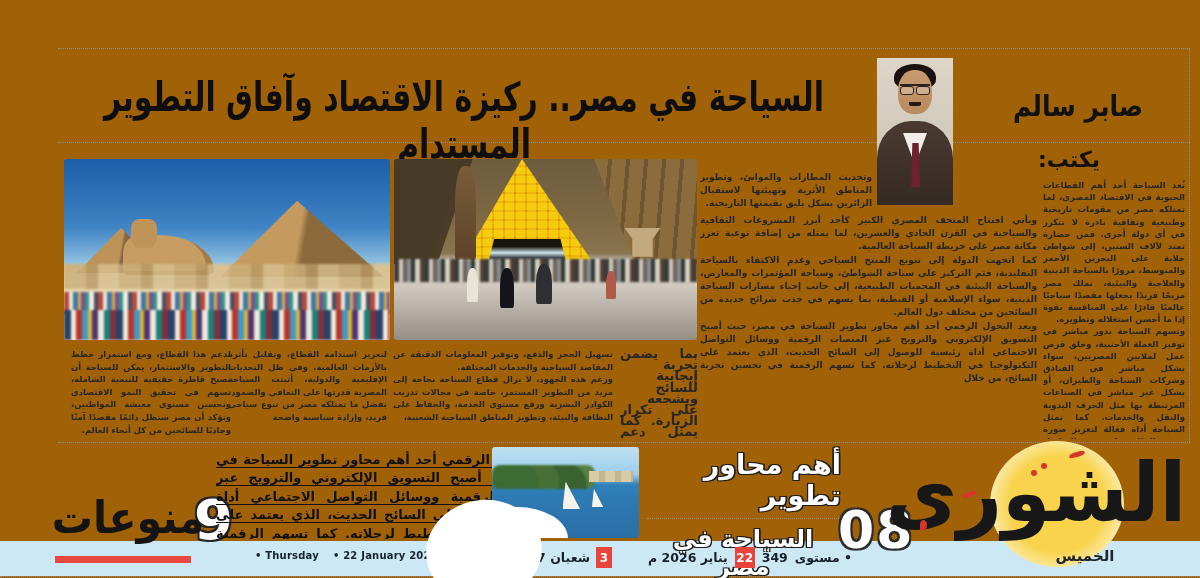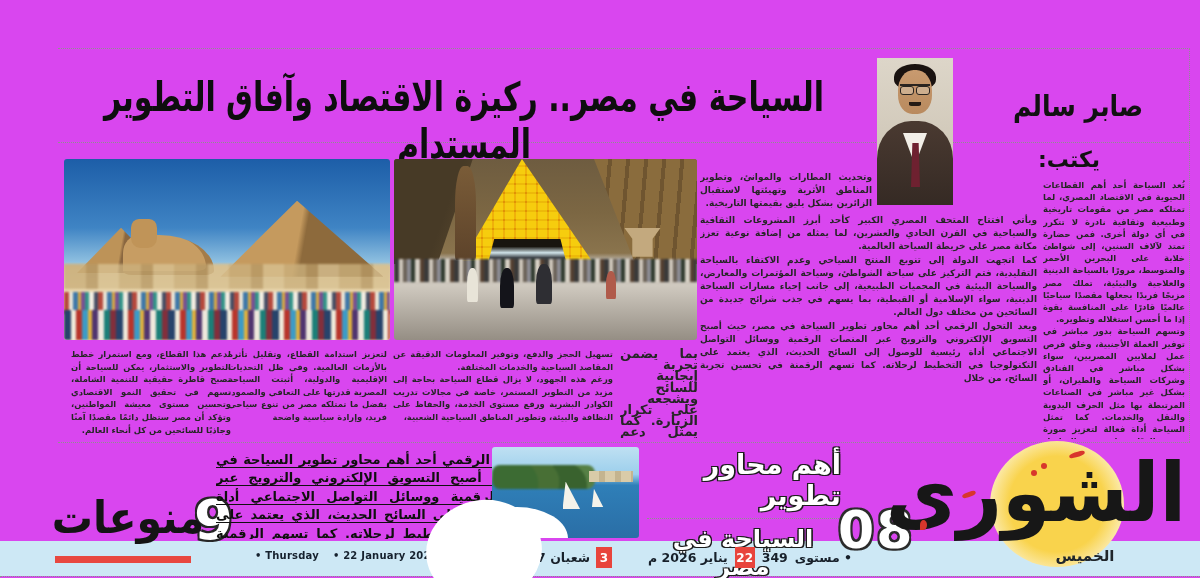--- a/index.html
+++ b/index.html
@@ -1,16 +1,16 @@
 <!DOCTYPE html>
 <html lang="ar"><head>
 <meta charset="utf-8">
 <style>
   html,body{margin:0;padding:0;background:#fff;}
-  .page{position:relative;width:1200px;height:578px;background:#d946ef;overflow:hidden;
+  .page{position:relative;width:1200px;height:578px;background:#a16207;overflow:hidden;
         font-family:"DejaVu Sans",sans-serif;color:#1c1c1c;}
   .abs{position:absolute;}
   .dotted-h{border-top:1px dotted #8f8f8f;height:0;}
   .dotted-v{border-left:1px dotted #8f8f8f;width:0;}
   .rtl{direction:rtl;}
   .just{text-align:justify;font-weight:bold;}
   .pre{white-space:pre-line;}
   .headline{font-weight:bold;color:#0e0e0e;font-size:30px;letter-spacing:-.5px;
             transform:scaleY(1.34);transform-origin:50% 60%;text-align:center;}
   .byline{font-weight:bold;font-size:25px;transform:scaleY(1.15);text-align:center;color:#111;}

